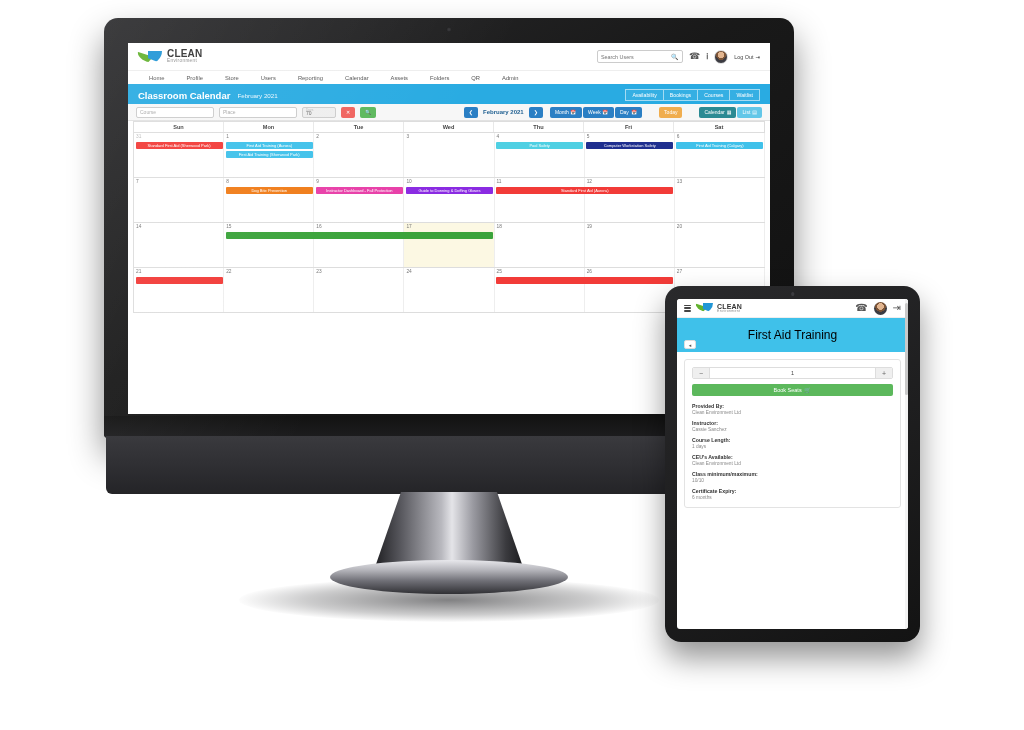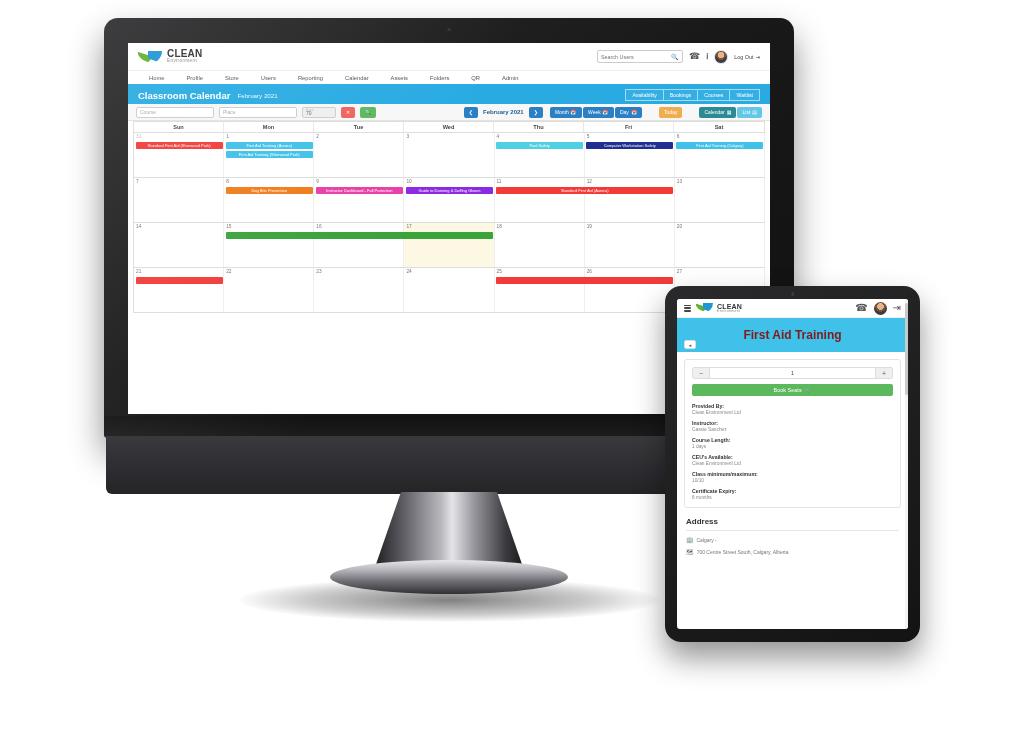--- a/index.html
+++ b/index.html
@@ -135,21 +135,21 @@
   .t-burger i { display:block; height:1.2px; background:#444; border-radius:1px; }
   .t-logo { display:flex; align-items:center; gap:2px; }
   .t-logo .logo-mark { width:19px; height:12px; }
   .t-logo .leaf { width:11px; height:9px; top:1px; }
   .t-logo .globe { width:10px; height:10px; left:7px; top:1px; }
   .t-logo .l1 { font-size:7px; } .t-logo .l2 { font-size:3.4px; }
   .t-right { margin-left:auto; display:flex; align-items:center; gap:6px; }
   .t-av { width:13px; height:13px; border-radius:50%;
     background: radial-gradient(circle at 50% 34%, #e2b58f 0 30%, #7a5336 31% 48%, #3b3b42 49% 100%); }
   .t-hero { height:34px; background:#3fc1ea; position:relative; display:flex; align-items:center; justify-content:center; }
-  .t-hero h1 { font-size:12px; color:#7f1d1d; font-weight:bold; }
+  .t-hero h1 { font-size:12px; color:#000000; font-weight:normal; }
   .t-back { position:absolute; left:7px; bottom:3px; width:12px; height:9px; background:#fff; border:1px solid #ddd;
     border-radius:2px; font-size:5px; color:#555; display:flex; align-items:center; justify-content:center; }
   .t-card { margin:7px; border:1px solid #e3e3e3; border-radius:3px; padding:7px; background:#fff; }
   .stepper { display:flex; align-items:stretch; height:12px; border:1px solid #ddd; border-radius:2px; overflow:hidden; }
   .stepper .sbtn { width:17px; background:#efefef; display:flex; align-items:center; justify-content:center;
     font-size:7px; color:#666; border-right:1px solid #ddd; }
   .stepper .sbtn.r { border-right:0; border-left:1px solid #ddd; }
   .stepper .sval { flex:1; display:flex; align-items:center; justify-content:center; font-size:5.5px; color:#444; background:#fff; }
   .bookbtn { margin-top:5px; height:12px; background:#5cb85c; border-radius:2px; color:#fff; font-size:5.5px;
     display:flex; align-items:center; justify-content:center; gap:3px; }
@@ -470,31 +470,20 @@
               <div class="k">CEU's Available:</div>
               <div class="v">Clean Environment Ltd</div>
               <div class="k">Class minimum/maximum:</div>
               <div class="v">10/10</div>
               <div class="k">Certificate Expiry:</div>
               <div class="v">6 months</div>
             </div>
         </div>
 
 
-        <div class="sect">
-          <h2>Address</h2>
-          <div class="addr-line">
-            <span class="addr-ic">🏢</span>
-            <span>Calgary -</span>
-          </div>
-          <div class="addr-line">
-            <span class="addr-ic">🗺</span>
-            <span>700 Centre Street South, Calgary, Alberta</span>
-          </div>
-        </div>
 
         <div class="scrollbar">
             <i></i>
           </div>
       </div>
     </div>
   </div>
 
 </div>
 

